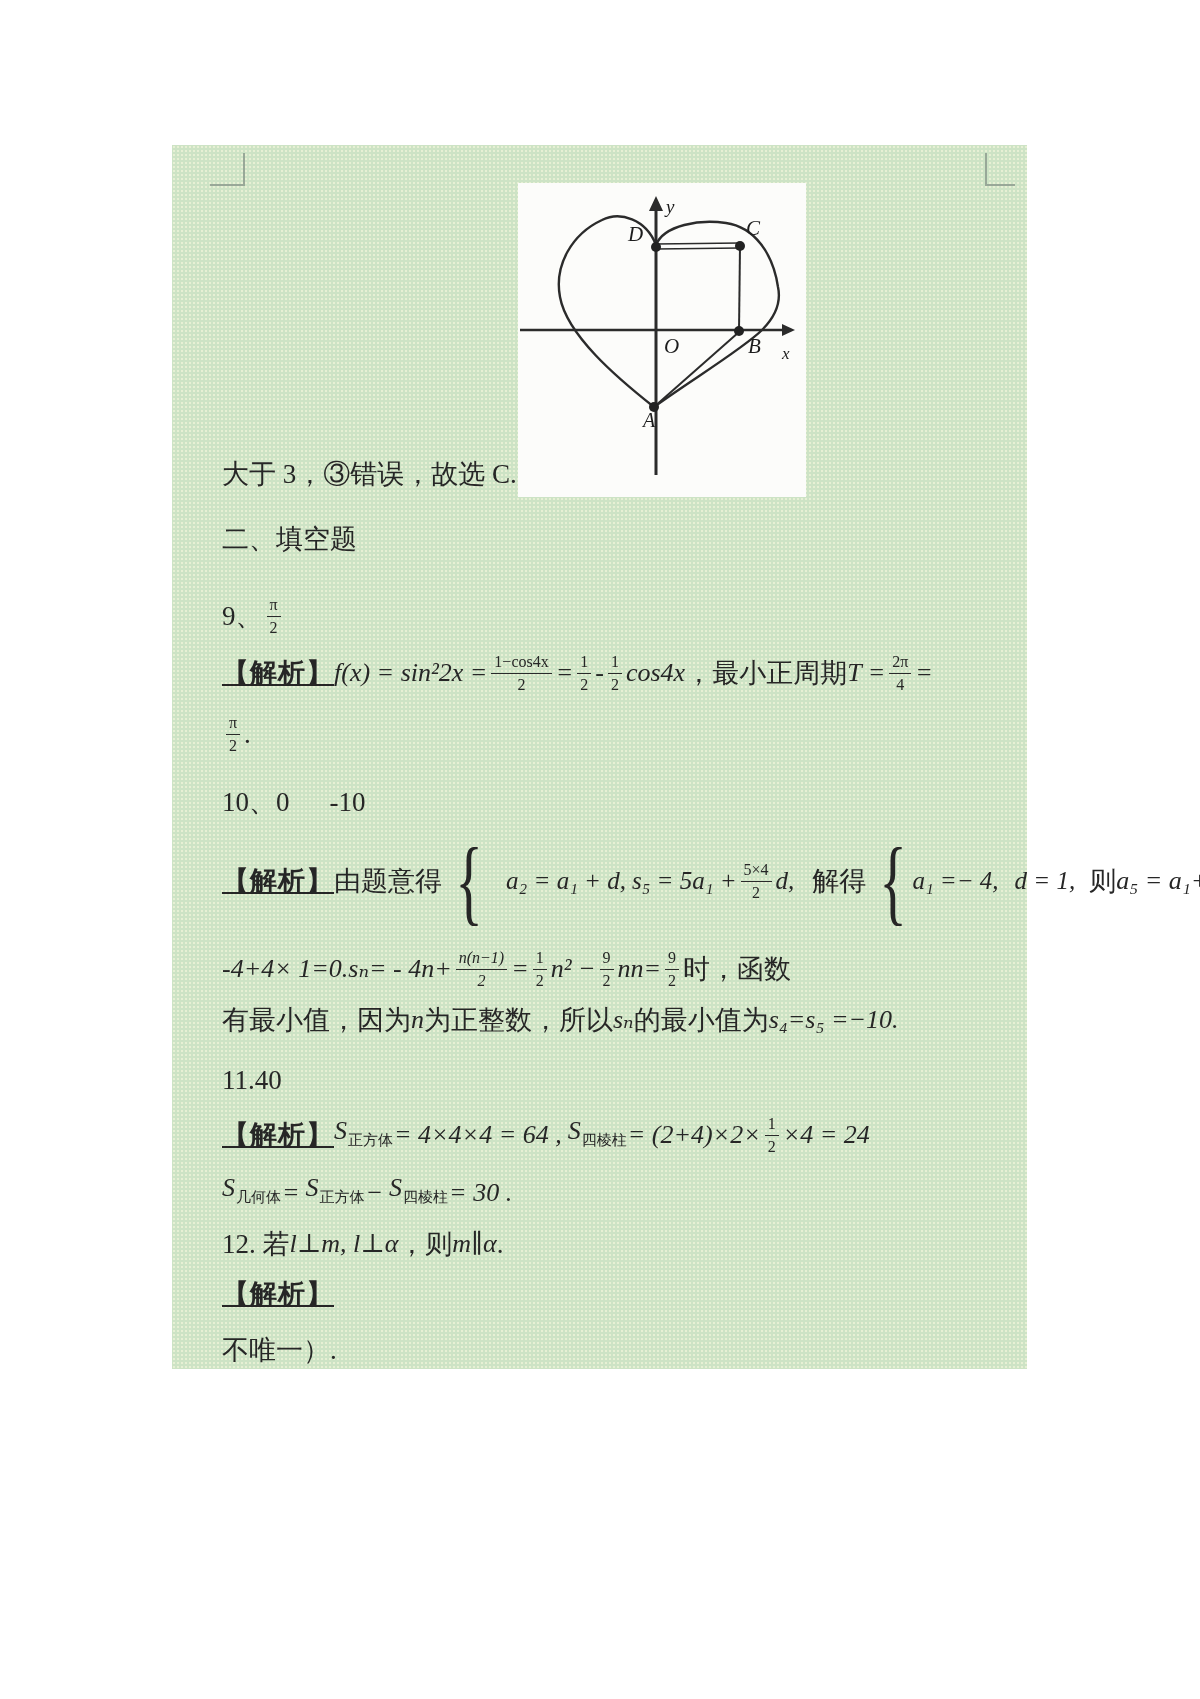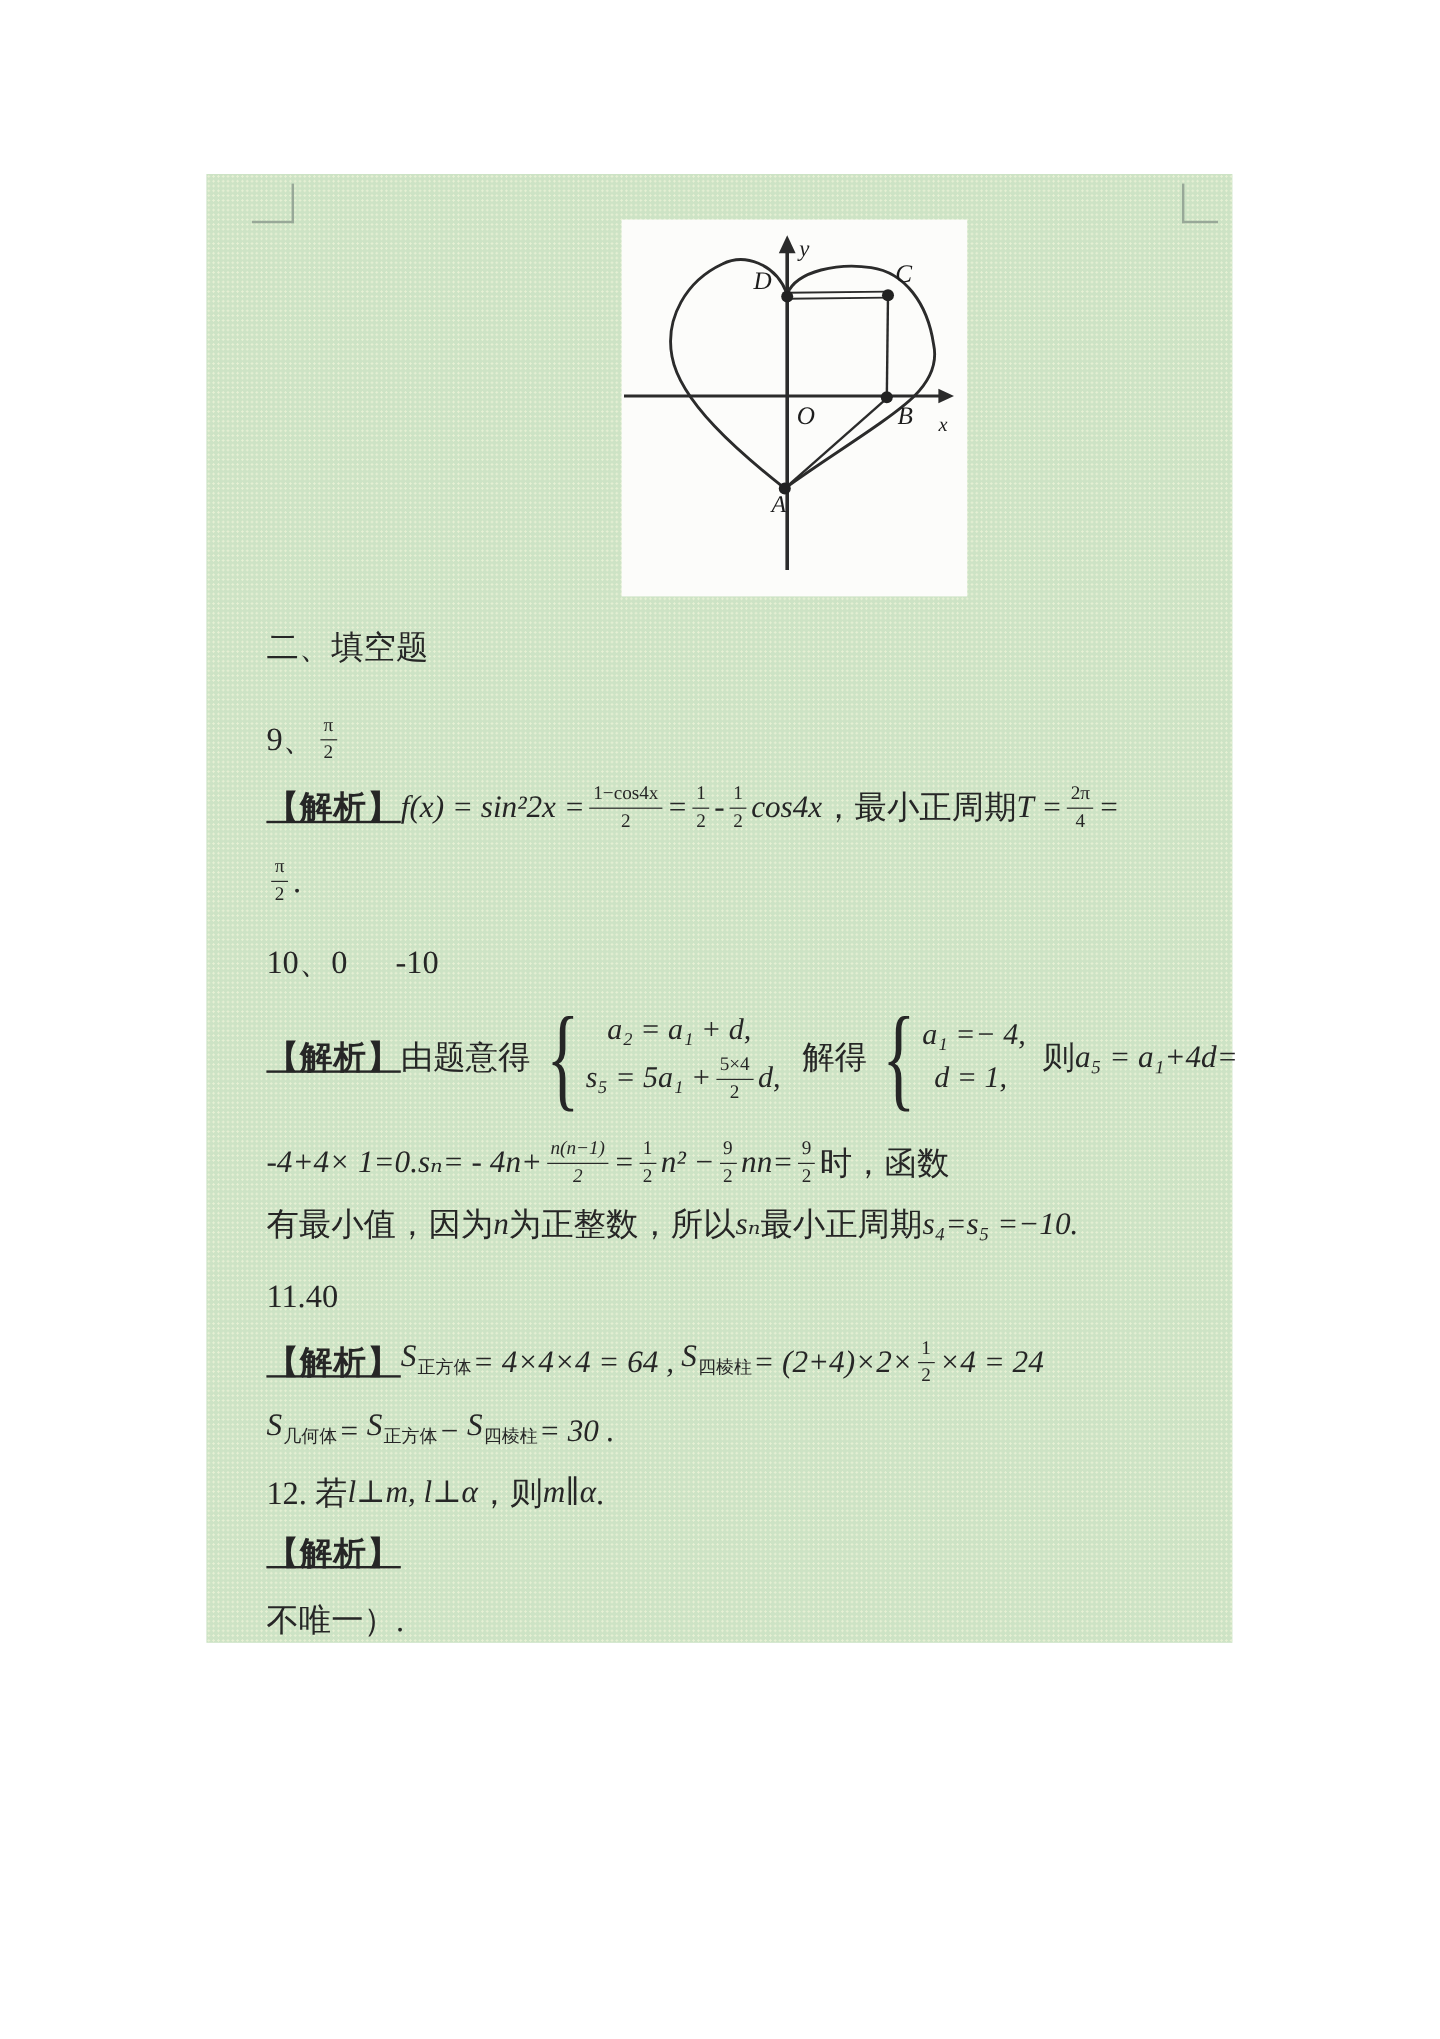--- a/index.html
+++ b/index.html
@@ -30,21 +30,21 @@
   .bold{font-weight:bold;letter-spacing:1px;text-decoration:underline;}
   .frac{
     display:inline-flex;flex-direction:column;align-items:center;
     vertical-align:middle;margin:0 4px;line-height:1;font-size:16px;font-style:normal;
   }
   .frac .fn{padding:0 3px 3px 3px;border-bottom:1.4px solid #2a2a2a;}
   .frac .fd{padding-top:3px;}
   .frac.it2 .fn,.frac.it2 .fd{font-style:italic;}
   .sys{display:inline-flex;align-items:center;margin:0 4px;}
   .brace{font-size:96px;font-weight:400;line-height:88px;transform:scaleX(.6);margin-right:-4px;}
-  .sysrows{display:flex;flex-direction:column;gap:6px;font-size:25px;font-style:italic;justify-content:space-between;}
+  .sysrows{display:flex;flex-direction:row;gap:6px;font-size:25px;font-style:italic;justify-content:space-between;}
   .sysrow{display:flex;align-items:center;line-height:30px;}
   .csub{font-size:15px;font-style:normal;vertical-align:-6px;margin:0 1px;}
   .gap40{display:inline-block;width:40px;}
   svg text{font-family:"Liberation Serif","DejaVu Serif",serif;}
 </style>
 </head>
 <body>
 
 <div class="paper">
 
@@ -74,20 +74,23 @@
       <text x="148" y="30" font-size="19" font-style="italic" fill="#1d1d1d">y</text>
       <text x="110" y="58" font-size="21" font-style="italic" fill="#1d1d1d">D</text>
       <text x="228" y="52" font-size="21" font-style="italic" fill="#1d1d1d">C</text>
       <text x="146" y="170" font-size="21" font-style="italic" fill="#1d1d1d">O</text>
       <text x="230" y="170" font-size="21" font-style="italic" fill="#1d1d1d">B</text>
       <text x="264" y="176" font-size="17" font-style="italic" fill="#1d1d1d">x</text>
       <text x="125" y="244" font-size="20" font-style="italic" fill="#1d1d1d">A</text>
     </svg>
   </div>
 
+  <div class="line" style="top:312px">
+    <span class="cjk">大于 3，③错误，故选 C.</span>
+  </div>
 
   <div class="line" style="top:377px">
     <span class="cjk">二、填空题</span>
   </div>
 
   <div class="line" style="top:448px;height:46px">
     <span class="cjk">9、</span>
     <span class="frac">
       <span class="fn">π</span>
       <span class="fd">2</span>
@@ -187,21 +190,21 @@
       <span class="fd">2</span>
     </span>
     <span class="cjk">时，函数</span>
   </div>
 
   <div class="line" style="top:858px">
     <span class="cjk">有最小值，因为 </span>
     <span class="it">n</span>
     <span class="cjk"> 为正整数，所以</span>
     <span class="it">sₙ</span>
-    <span class="cjk">最小正周期</span>
+    <span class="cjk">的最小值为</span>
     <span class="it">s₄=s₅ =−10.</span>
   </div>
 
   <div class="line" style="top:918px">
     <span class="cjk">11.40</span>
   </div>
 
   <div class="line" style="top:962px;height:56px">
     <span class="cjk bold">【解析】</span>
     <span class="it">

